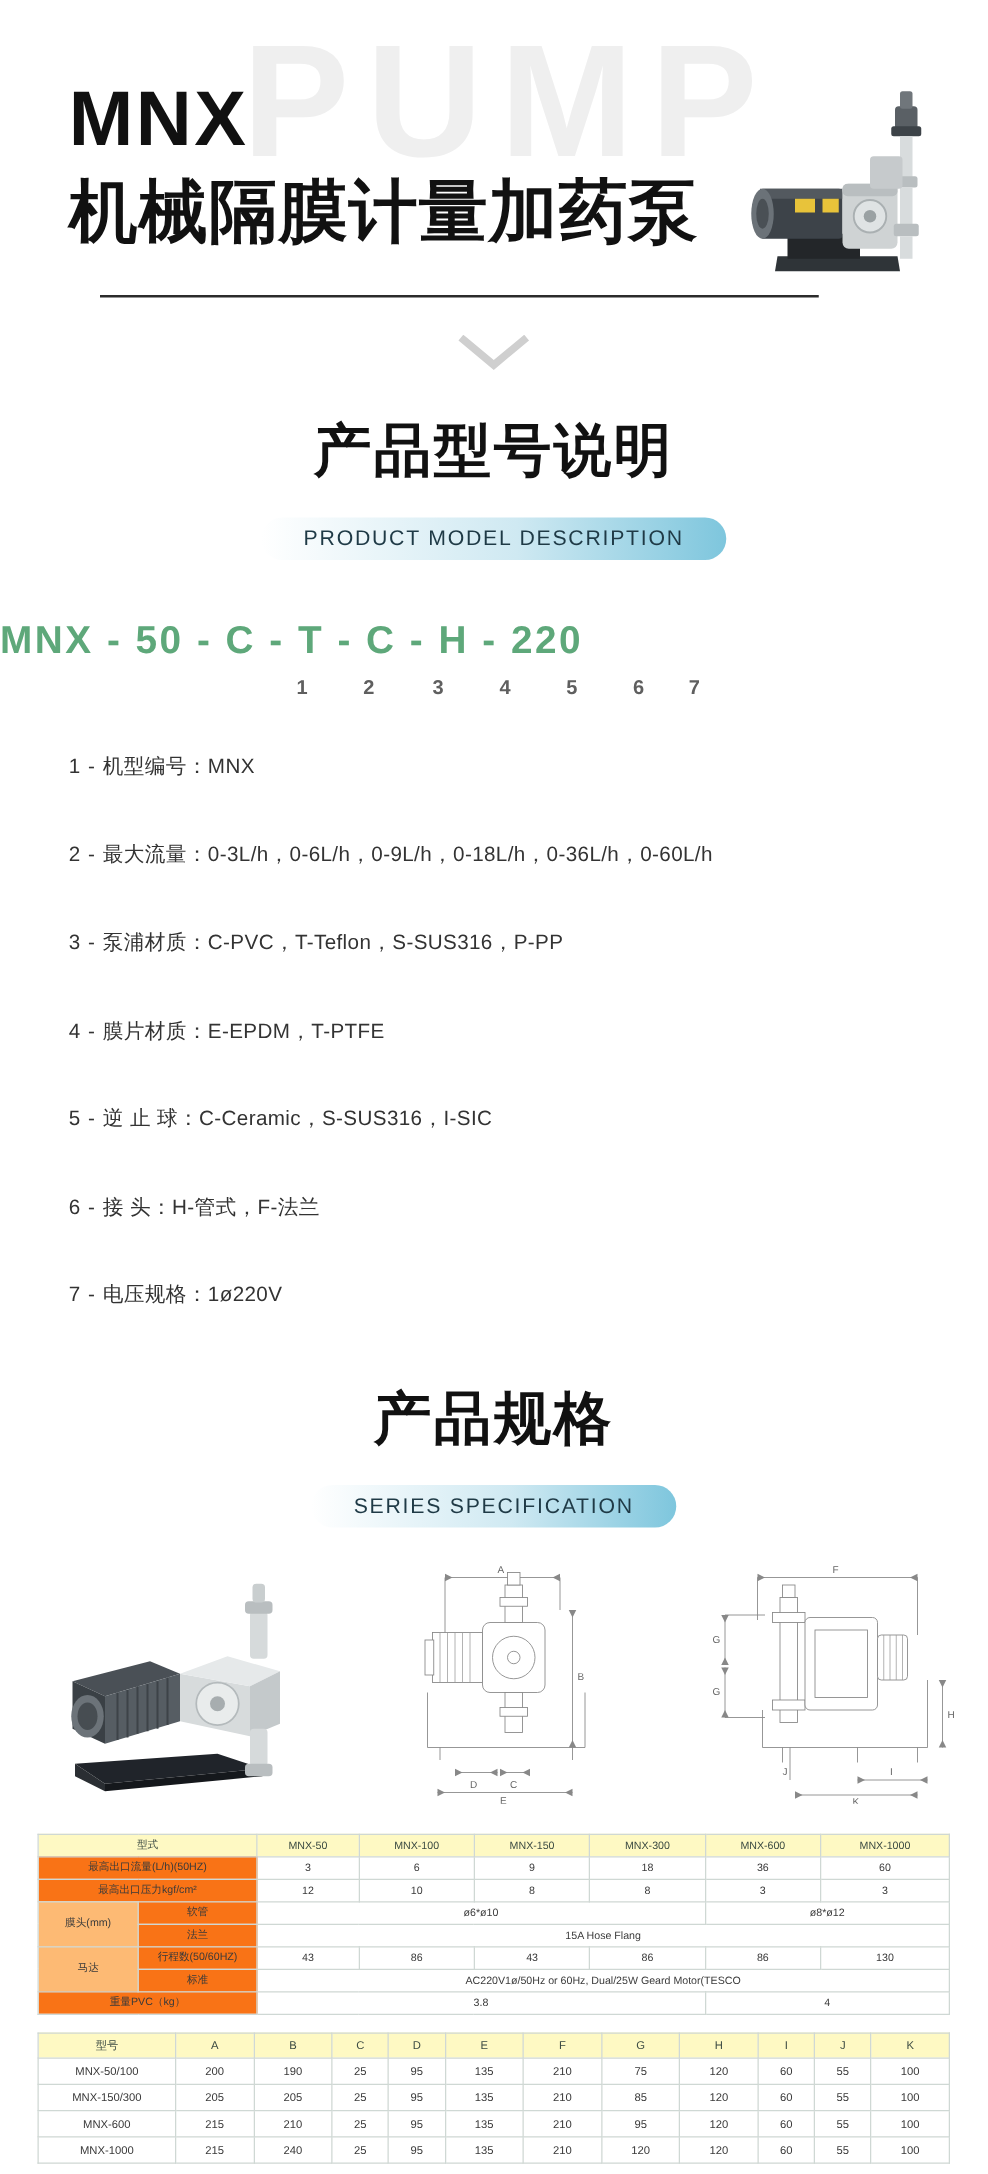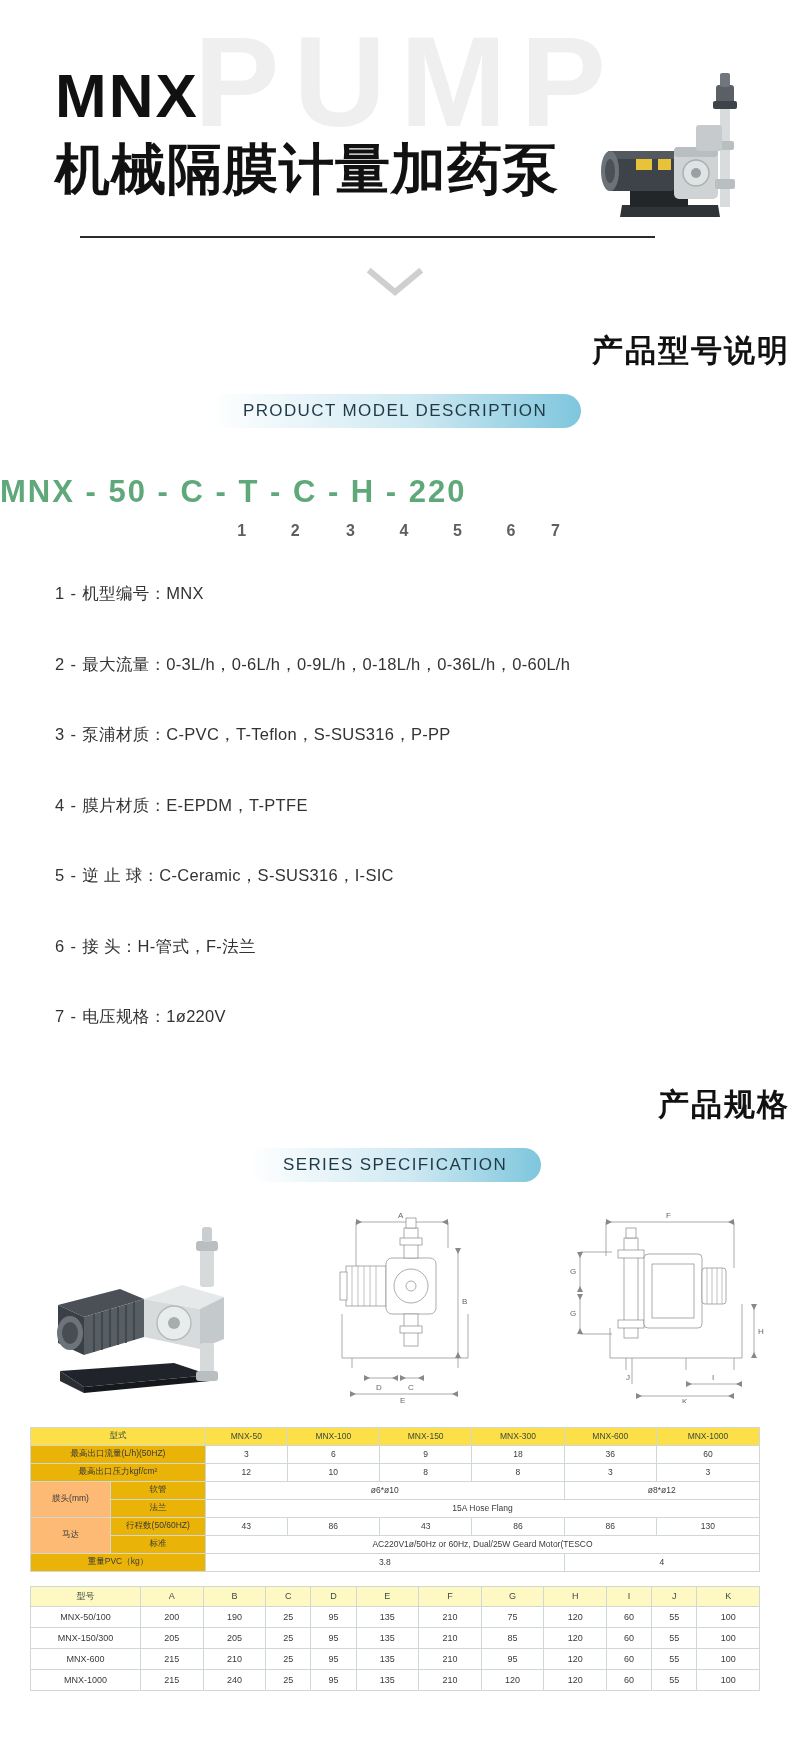--- a/index.html
+++ b/index.html
@@ -35,22 +35,22 @@
   .hero-rule {
     position:absolute; left:80px; top:236px; width:575px; height:2px; background:#2b2b2b;
   }
   .hero-pump { position:absolute; right:30px; top:55px; width:190px; height:180px; }
 
   
   .chevron-wrap { height:70px; display:flex; align-items:center; justify-content:center; }
 
   
   .sec-title {
-    text-align:right;
-    font-size:31px; font-weight:bold; letter-spacing:2px;
+    text-align:center;
+    font-size:46px; font-weight:bold; letter-spacing:2px;
     color:#111; margin-top:10px;
   }
   .pill-wrap { display:flex; justify-content:center; margin-top:22px; }
   .pill {
     border-radius:18px; padding:7px 34px;
     font-size:17px; letter-spacing:1.4px; color:#1f3a46;
     background:linear-gradient(90deg,#ffffff 0%, #cfe9f2 55%, #7ec6dd 100%);
   }
 
   
@@ -79,24 +79,24 @@
     margin-top:26px; display:flex; align-items:flex-end; justify-content:space-between;
     padding:0 24px;
   }
 
   
   .tbl-wrap { padding:0 30px; margin-top:24px; }
   table { border-collapse:collapse; width:100%; }
   table.spec td, table.spec th { border:1px solid #cfd8d4; }
   table.spec { font-size:8.5px; color:#3a3a3a; }
   table.spec thead td {
-    background:#fde047; text-align:center; font-weight:normal; height:18px; color:#3b4a42;
+    background:#fef9c3; text-align:center; font-weight:normal; height:18px; color:#3b4a42;
   }
   table.spec td { text-align:center; height:18px; padding:1px 2px; }
-  table.spec td.lbl { background:#eab308; text-align:center; }
+  table.spec td.lbl { background:#f97316; text-align:center; }
   table.spec td.lbl-l { background:#fdba74; text-align:center; }
 
   .tbl2-wrap { padding:0 30px; margin-top:14px; margin-bottom:26px; }
   table.dims { font-size:9px; color:#3a3a3a; }
   table.dims td { border:1px solid #cfd8d4; text-align:center; height:21px; }
   table.dims thead td { background:#fef9c3; color:#3b4a42; height:20px; }
   table.dims tbody td:first-child { }
 </style>
 </head>
 <body>

